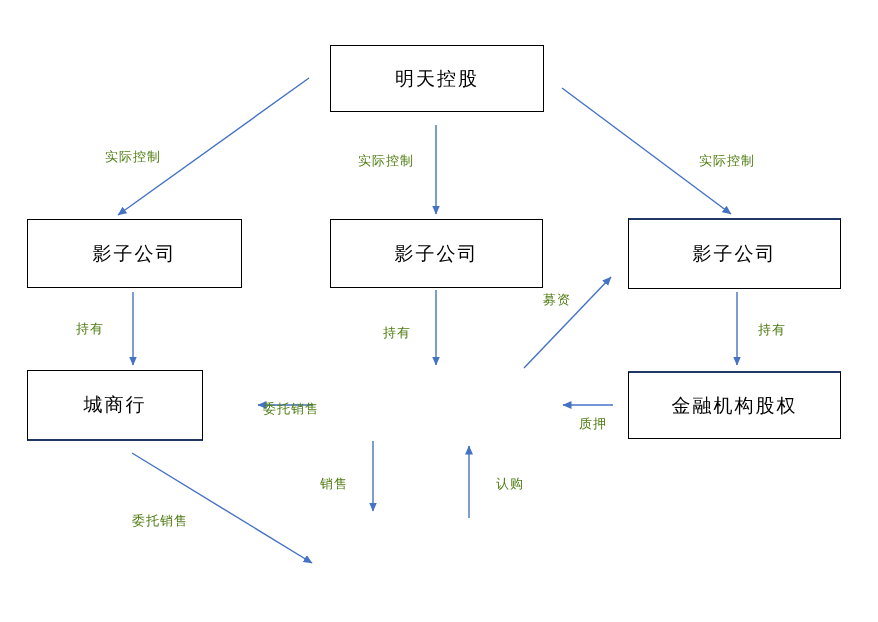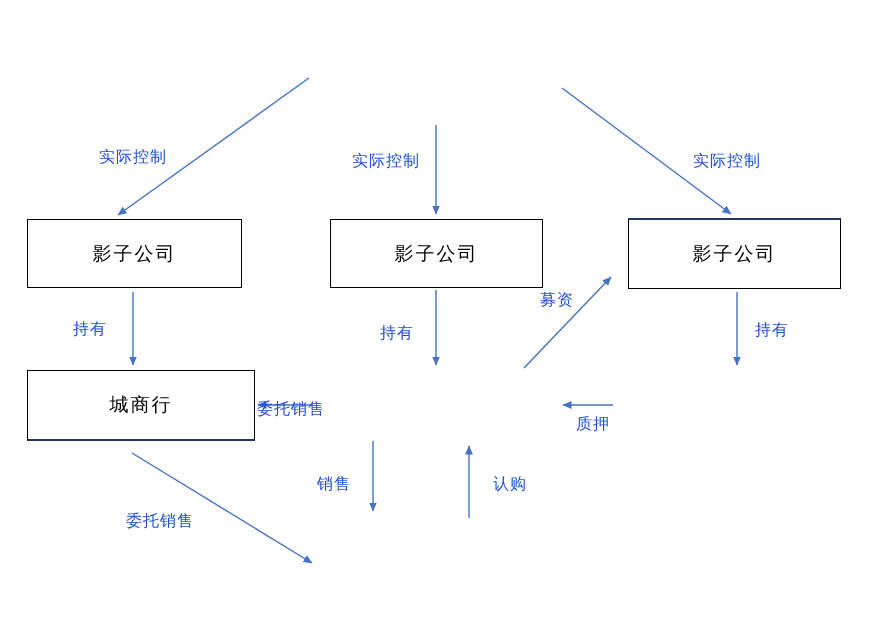--- a/index.html
+++ b/index.html
@@ -31,22 +31,22 @@
     font-size: 19px;
     color: #000000;
     letter-spacing: 2px;
     white-space: nowrap;
   }
   .node.navy-top { border-top: 2.5px solid #1f3864; }
   .node.navy-bottom { border-bottom: 2.5px solid #1f3864; }
   .edge-label {
     position: absolute;
     transform: translate(-50%, -50%);
-    font-size: 16px;
-    color: #1d4ed8;
+    font-size: 13px;
+    color: #4d7c0f;
     white-space: nowrap;
     letter-spacing: 1px;
   }
 </style>
 </head>
 <body>
 
 <div id="canvas">
 
   <svg id="edges-svg" viewBox="0 0 878 622" xmlns="http://www.w3.org/2000/svg">
@@ -64,30 +64,32 @@
       <line x1="737" y1="292" x2="737" y2="365" marker-end="url(#ah)"></line>
       <line x1="313" y1="405" x2="258" y2="405" marker-end="url(#ah)"></line>
       <line x1="613" y1="405" x2="563" y2="405" marker-end="url(#ah)"></line>
       <line x1="524" y1="368" x2="611" y2="277" marker-end="url(#ah)"></line>
       <line x1="373" y1="441" x2="373" y2="511" marker-end="url(#ah)"></line>
       <line x1="469" y1="518" x2="469" y2="446" marker-end="url(#ah)"></line>
       <line x1="132" y1="453" x2="312" y2="563" marker-end="url(#ah)"></line>
     </g>
   </svg>
 
+  <div class="node" style="left:330px; top:45px;  width:214px; height:67px;">明天控股</div>
 
   <div class="node" style="left:27px;  top:219px; width:215px; height:69px;">影子公司</div>
 
   <div class="node" style="left:330px; top:219px; width:213px; height:69px;">影子公司</div>
 
   <div class="node navy-top" style="left:628px; top:218px; width:213px; height:71px;">影子公司</div>
 
-  <div class="node navy-bottom" style="left:27px;  top:370px; width:228px; height:71px;">城商行</div>
+  <div class="node navy-bottom" style="left:27px;  top:370px; width:176px; height:71px;">城商行</div>
 
 
+  <div class="node navy-top" style="left:628px; top:371px; width:213px; height:68px;">金融机构股权</div>
 
 
   <div class="edge-label" style="left:133px; top:157px;">实际控制</div>
 
   <div class="edge-label" style="left:386px; top:161px;">实际控制</div>
 
   <div class="edge-label" style="left:727px; top:161px;">实际控制</div>
 
   <div class="edge-label" style="left:90px;  top:329px;">持有</div>
 

